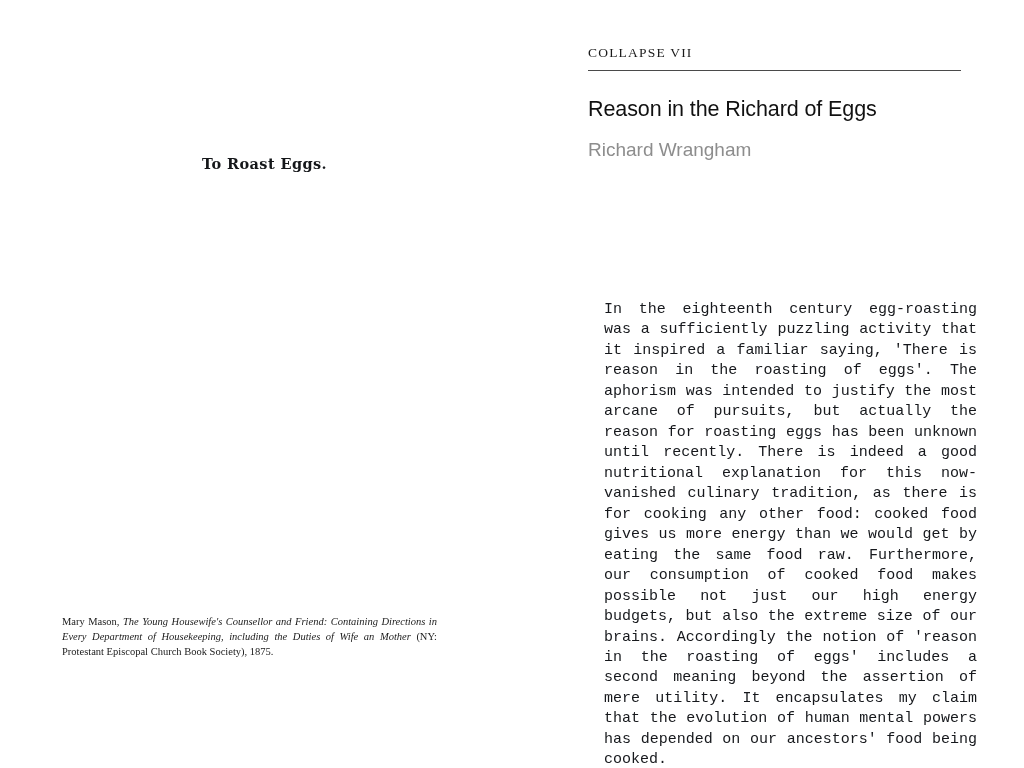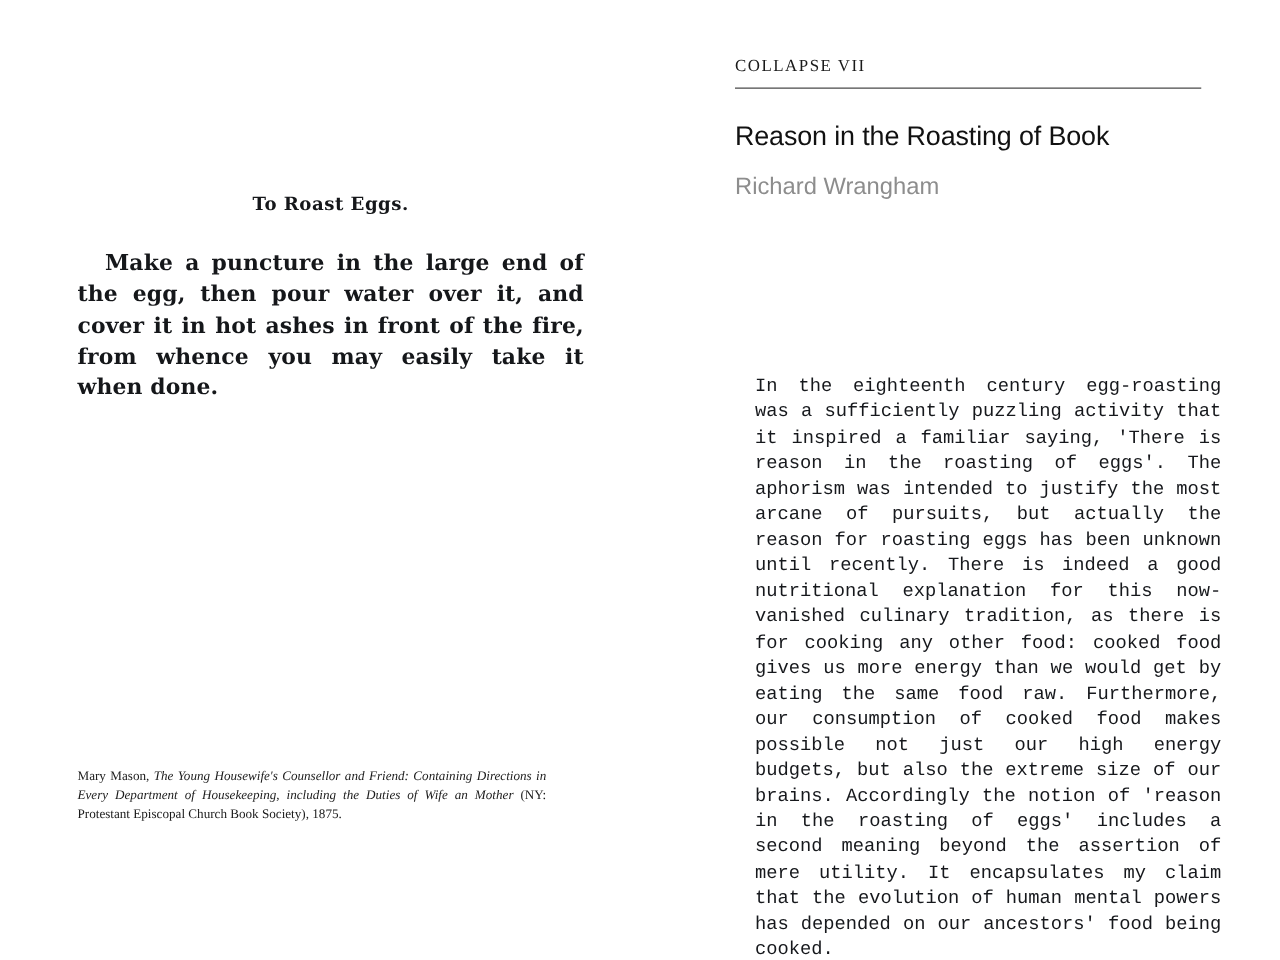--- a/index.html
+++ b/index.html
@@ -34,21 +34,21 @@
     top: 155px;
     width: 405px;
   }
   .recipe-title {
     text-align: center;
     font-family: "DejaVu Serif", serif;
     font-weight: bold;
     font-size: 14.5px;
     letter-spacing: 0.4px;
     color: #15171a;
-    margin-bottom: 27px;
+    margin-bottom: 13px;
   }
   .recipe-body {
     font-family: "DejaVu Serif", serif;
     font-size: 17.5px;
     line-height: 1.42;
     color: #15171a;
     text-align: justify;
     letter-spacing: 0.1px;
     font-weight: 600;
   }
@@ -141,38 +141,37 @@
 </style>
 </head>
 <body>
 
 <div class="spread">
 
   <div class="page-left">
 
     <div class="recipe-block">
       <div class="recipe-title">To Roast Eggs.</div>
-      <div class="recipe-body"><span class="indent"></span><span>Make a puncture in the large end of the egg, then pour water over it, and cover it in hot ashes in front of the fire, from whence you may easily take it when done.</span></div>
     </div>
 
     <div class="caption">
       <span>Mary Mason,</span>
       <i>The Young Housewife's Counsellor and Friend: Containing Directions in Every Department of Housekeeping, including the Duties of Wife an Mother</i>
       <span>(NY: Protestant Episcopal Church Book Society), 1875.</span>
     </div>
 
   </div>
 
   <div class="page-right">
 
     <div class="running-head">COLLAPSE VII</div>
 
     <div class="head-rule"></div>
 
-    <h1 class="article-title">Reason in the Roasting of Book</h1>
+    <h1 class="article-title">Reason in the Richard of Eggs</h1>
 
     <div class="article-author">Richard Wrangham</div>
 
     <div class="article-body">In the eighteenth century egg-roasting was a sufficiently puzzling activity that it inspired a familiar saying, 'There is reason in the roasting of eggs'. The aphorism was intended to justify the most arcane of pursuits, but actually the reason for roasting eggs has been unknown until recently. There is indeed a good nutritional explanation for this now-vanished culinary tradition, as there is for cooking any other food: cooked food gives us more energy than we would get by eating the same food raw. Furthermore, our consumption of cooked food makes possible not just our high energy budgets, but also the extreme size of our brains. Accordingly the notion of 'reason in the roasting of eggs' includes a second meaning beyond the assertion of mere utility. It encapsulates my claim that the evolution of human mental powers has depended on our ancestors' food being cooked.</div>
 
 
   </div>
 
 </div>
 

